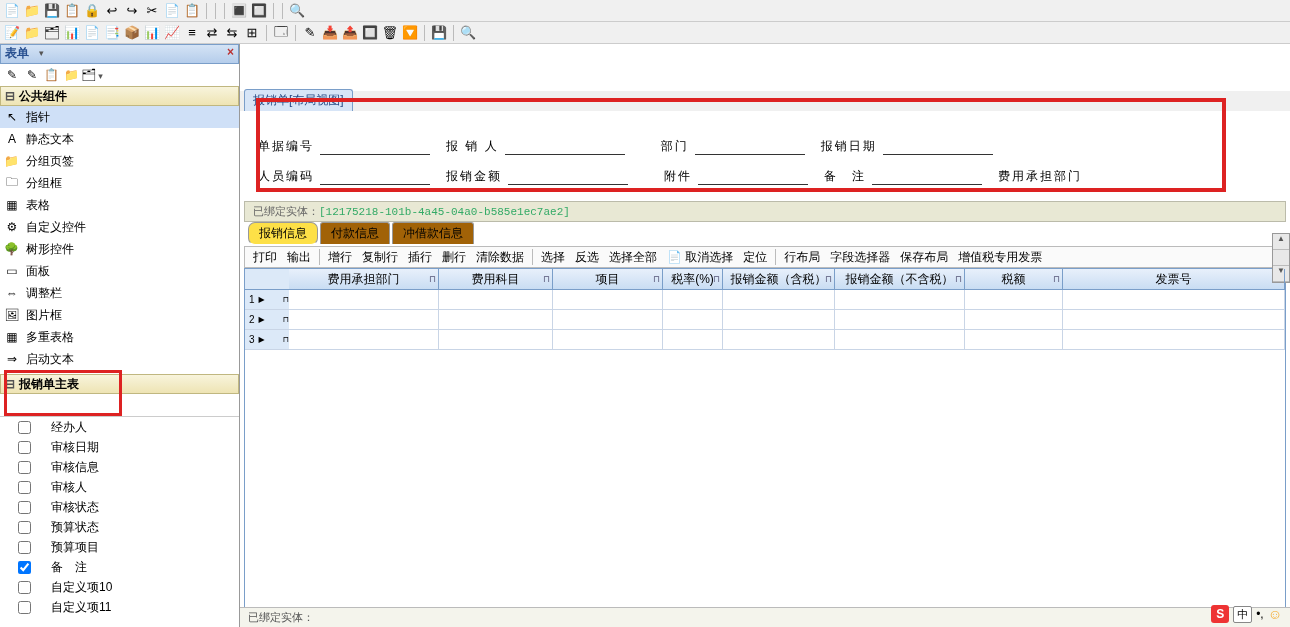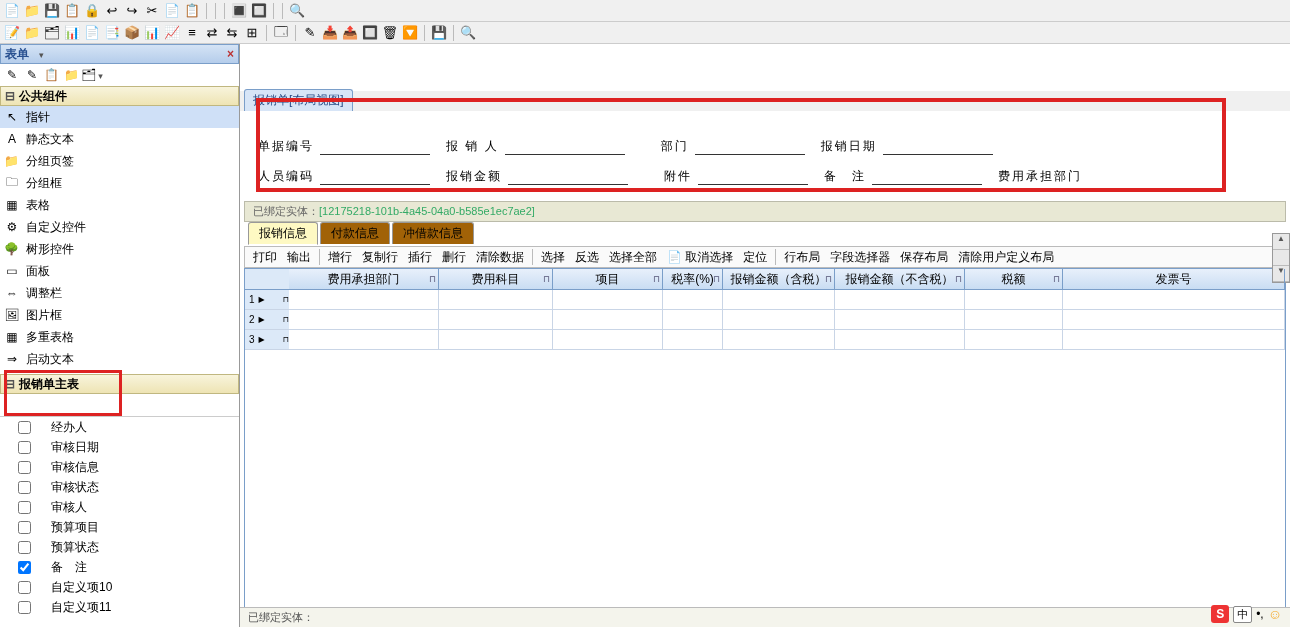--- a/index.html
+++ b/index.html
@@ -6,21 +6,21 @@
   body { font-family: "Microsoft YaHei", SimSun, Arial, sans-serif; font-size: 12px; background: #fff; overflow: hidden; width: 1290px; height: 627px; }
   
   .toolbar-row { height: 22px; display: flex; align-items: center; padding: 0 4px; gap: 4px; border-bottom: 1px solid #ccc; background: #f0f0f0; }
   .toolbar-row .ico { width: 16px; height: 16px; display: flex; align-items: center; justify-content: center; cursor: pointer; font-size: 13px; }
   .toolbar-row .sep { width: 1px; height: 16px; background: #bbb; margin: 0 2px; }
   
   .main-layout { display: flex; height: calc(100% - 44px); }
   
   
   .left-panel { width: 240px; border-right: 1px solid #999; display: flex; flex-direction: column; }
-  .panel-header { display: flex; align-items: center; background: linear-gradient(#d4e3f5, #b5cdeb); border: 1px solid #7a9ec9; height: 20px; padding: 0 4px; }
+  .panel-header { display: flex; background: linear-gradient(#d4e3f5, #b5cdeb); border: 1px solid #7a9ec9; height: 20px; padding: 0 4px; }
   .panel-header .x { margin-left: auto; }
   .panel-header .title { font-weight: bold; color: #285090;}
   .mini-toolbar { display: flex; align-items: center; height: 22px; padding: 2px 4px; gap: 4px; }
   .mini-toolbar .ico { width: 16px; height: 16px; display:flex; align-items:center; justify-content:center; cursor:pointer; }
   
   .collapse-header { background: linear-gradient(#f8f4dc, #eee4b4); border: 1px solid #c0b780; height: 20px; display: flex; align-items: center; padding: 0 4px; font-weight: bold; }
   .collapse-header .minus { margin-right: 4px; color: #555; }
   
   .palette-list { }
   .palette-item { display: flex; align-items: center; height: 22px; padding: 0 4px; gap: 6px; cursor: pointer; }
@@ -50,21 +50,21 @@
   .fld-input { border: none; border-bottom: 1px solid #333; height: 18px; min-width: 100px; flex: 0 0 auto;}
   .w1 { width: 110px; } .w2 { width: 120px; } .w3 { width: 110px; } .w4 { width: 110px; }
   
   .small-scroll { position:absolute; right:0; top:122px; width:18px; height:50px; border:1px solid #999; background:#e8e8e8; display:flex; flex-direction:column;}
   .small-scroll div{flex:1; text-align:center; font-size:8px; color:#555; border-bottom:1px solid #bbb;}
   
   .entity-bar { background: #e8e8d4; border: 1px solid #bba; padding: 2px 8px; font-size: 11px; color: #666; margin: 0 4px;}
   
   .sub-tabs { display: flex; height: 20px; align-items: flex-end; padding-left: 8px; margin-top:2px;}
   .sub-tab { border: 1px solid #999; border-bottom:none; padding: 2px 10px; background: #a16207; font-size:12px; border-radius:3px 3px 0 0; margin-right:2px;}
-  .sub-tab.active { background: #fef9c3; border-bottom: 1px solid #fff; position:relative; top:1px;}
+  .sub-tab.active { background: #fde047; border-bottom: 1px solid #fff; position:relative; top:1px;border-radius:7px;}
   
   .grid-toolbar { display: flex; align-items: center; height: 22px; border: 1px solid #bbb; background:#fafafa; margin: 2px 4px 0 4px; gap: 2px; padding: 0 4px; flex-wrap: nowrap; overflow:hidden;}
   .grid-toolbar .btn { padding: 0 4px; height:14px; display:flex; align-items:center; cursor:pointer; white-space:nowrap;}
   .grid-toolbar .vsep { width:1px; height:16px; background:#bbb; margin:0 2px;}
   
   .grid { margin: 0 4px; border: 1px solid #7a9ec9; }
   .grid-head { display: flex; background: linear-gradient(#e8f0fb,#c9ddf3); border-bottom: 1px solid #7a9ec9;}
   .grid-head .cell { border-right: 1px solid #7a9ec9; height: 20px; display:flex; align-items:center; justify-content:center; font-size:12px; position:relative;}
   .grid-head .pin { position:absolute; right:2px; font-size:9px; color:#557;}
   .grid-body .row { display:flex; height:20px; border-bottom:1px solid #c9d5e6;}
@@ -228,33 +228,33 @@
         <div class="check-item">
           <input type="checkbox" style="">
           <span>审核日期</span>
         </div>
         <div class="check-item">
           <input type="checkbox" style="">
           <span>审核信息</span>
         </div>
         <div class="check-item">
           <input type="checkbox" style="">
+          <span>审核人</span>
+        </div>
+        <div class="check-item">
+          <input type="checkbox" style="">
           <span>审核状态</span>
         </div>
         <div class="check-item">
           <input type="checkbox" style="">
-          <span>审核人</span>
+          <span>预算状态</span>
         </div>
         <div class="check-item">
           <input type="checkbox" style="">
           <span>预算项目</span>
-        </div>
-        <div class="check-item">
-          <input type="checkbox" style="">
-          <span>预算状态</span>
         </div>
         <div class="check-item">
           <input type="checkbox" checked="" style="">
           <span>备　注</span>
         </div>
         <div class="check-item">
           <input type="checkbox" style="">
           <span>自定义项10</span>
         </div>
         <div class="check-item">
@@ -293,21 +293,21 @@
           <span class="fld-label" style="margin-left:10px">费用承担部门</span>
         </div>
       </div>
       <div class="small-scroll">
           <div>▲</div>
           <div></div>
           <div>▼</div>
         </div>
 
       <div class="entity-bar">
-        <span>已绑定实体：</span><span style="color:#3a6;font-family:Liberation Sans, sans-serif">[12175218-101b-4a45-04a0-b585e1ec7ae2]</span>
+        <span>已绑定实体：</span><span style="color:#3a6;font-family:Liberation Mono, monospace">[12175218-101b-4a45-04a0-b585e1ec7ae2]</span>
       </div>
 
       <div class="sub-tabs" id="subtabs">
           <div class="sub-tab active">报销信息</div>
           <div class="sub-tab">付款信息</div>
           <div class="sub-tab">冲借款信息</div>
         </div>
 
       <div class="grid-toolbar" id="gridTb">
           <div class="btn">打印</div>
@@ -321,21 +321,21 @@
           <div class="vsep"></div>
           <div class="btn">选择</div>
           <div class="btn">反选</div>
           <div class="btn">选择全部</div>
           <div class="btn">📄 取消选择</div>
           <div class="btn">定位</div>
           <div class="vsep"></div>
           <div class="btn">行布局</div>
           <div class="btn">字段选择器</div>
           <div class="btn">保存布局</div>
-          <div class="btn">清除用户定义布局</div>
+          <div class="btn">增值税专用发票</div>
         </div>
 
       <div class="grid">
         <div class="grid-head">
           <div class="rownum"></div>
           <div class="cell c-dept">
               <span>费用承担部门</span>
               <span class="pin">⊓</span>
             </div>
           <div class="cell c-subj">

